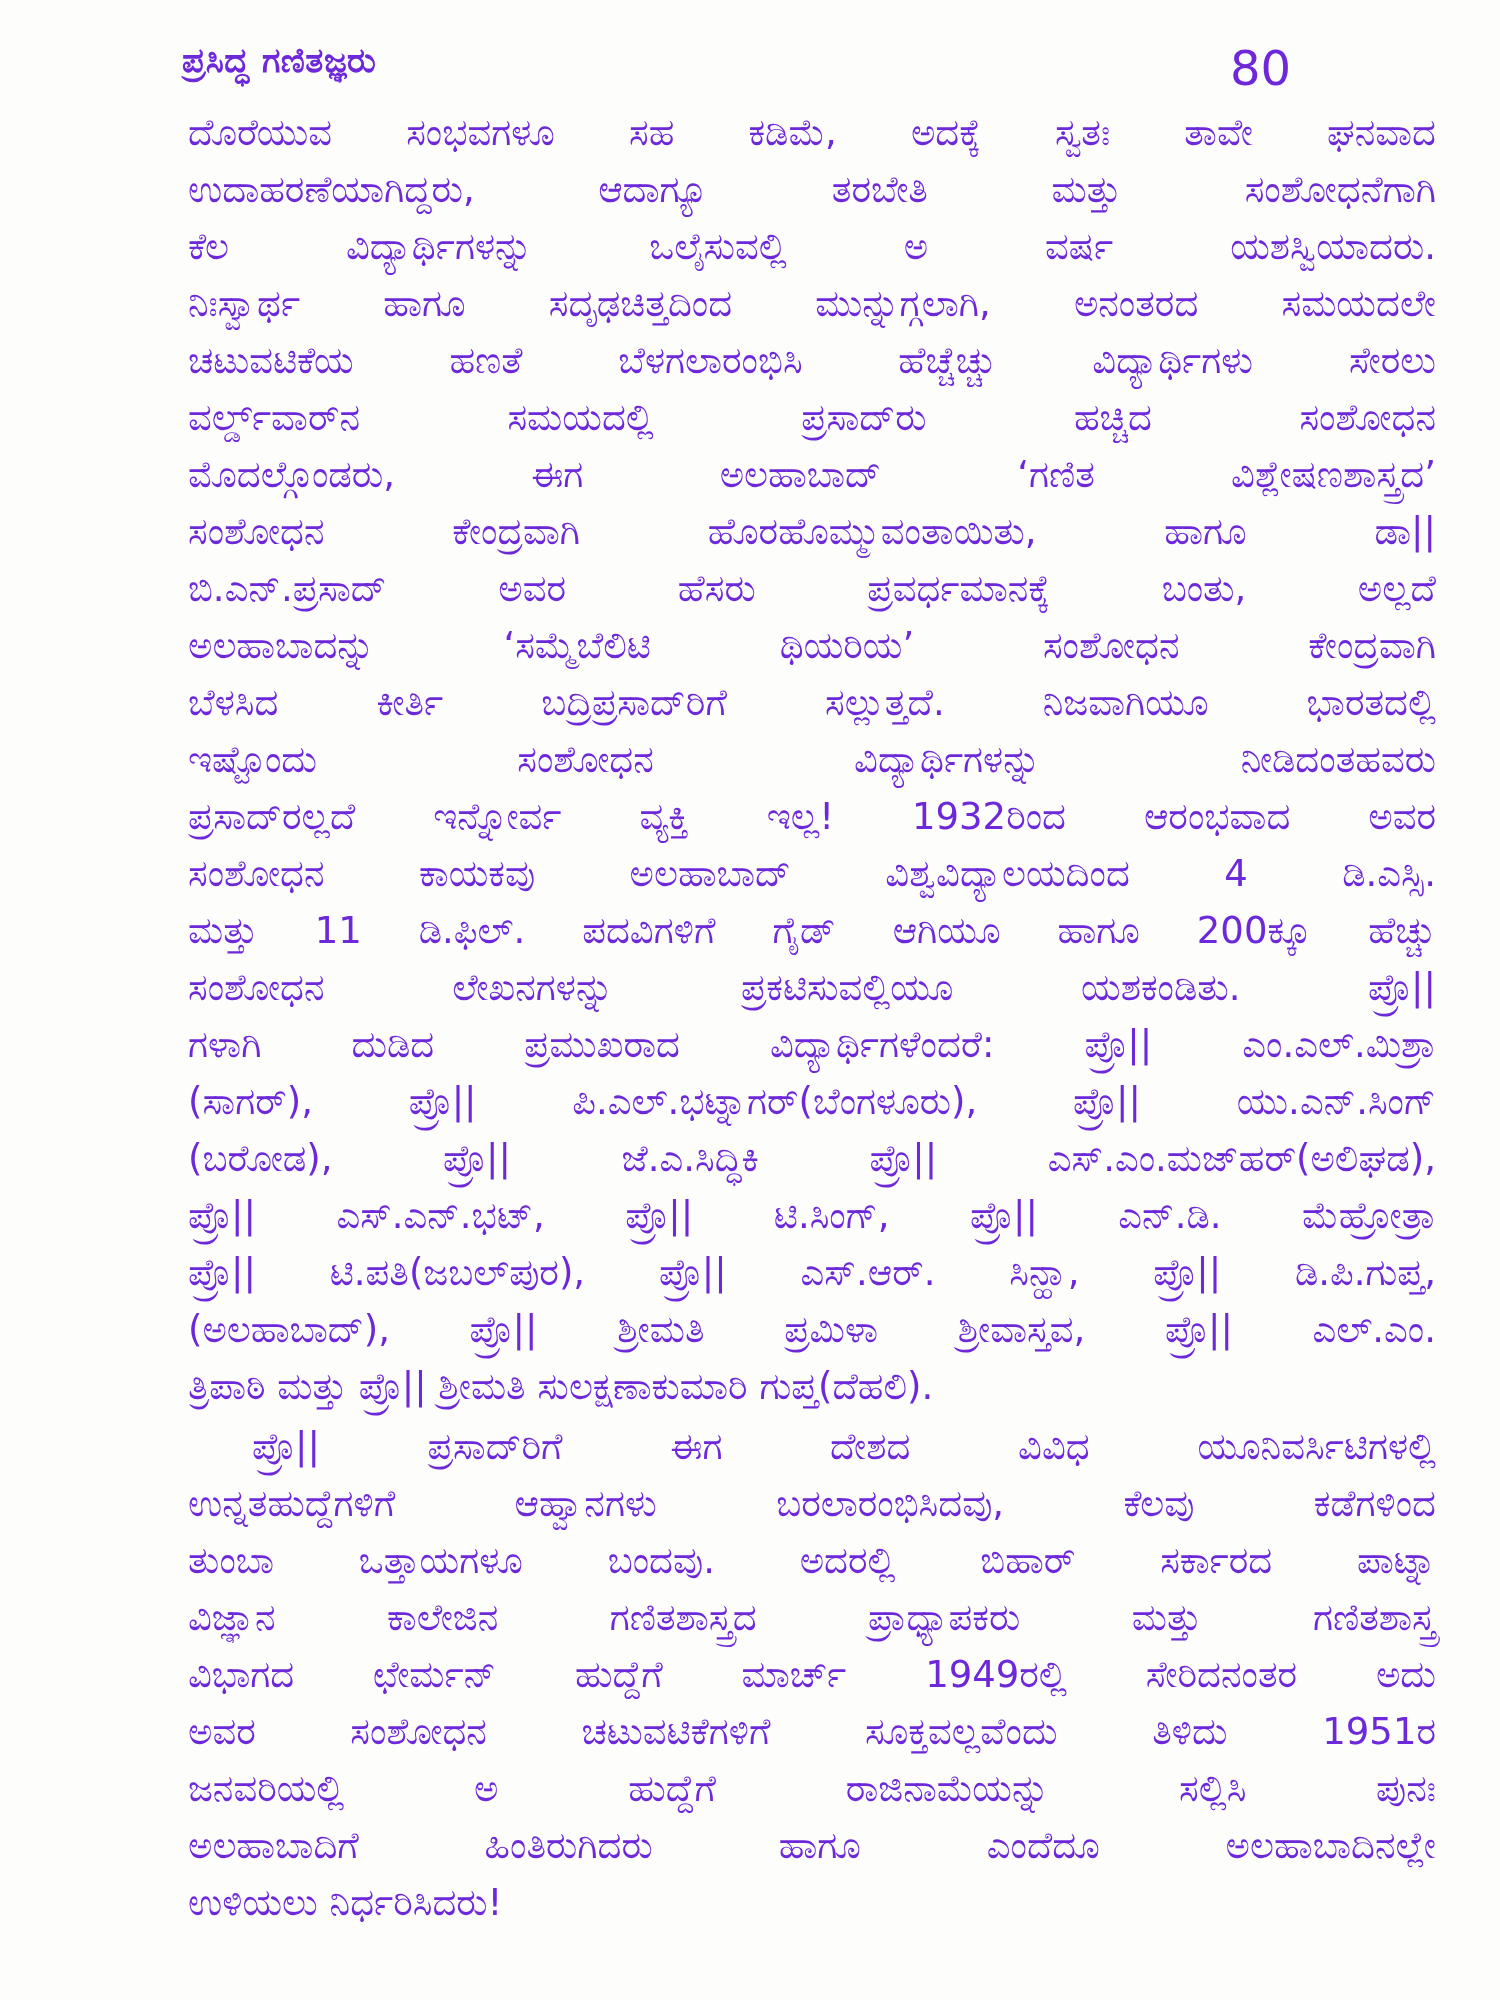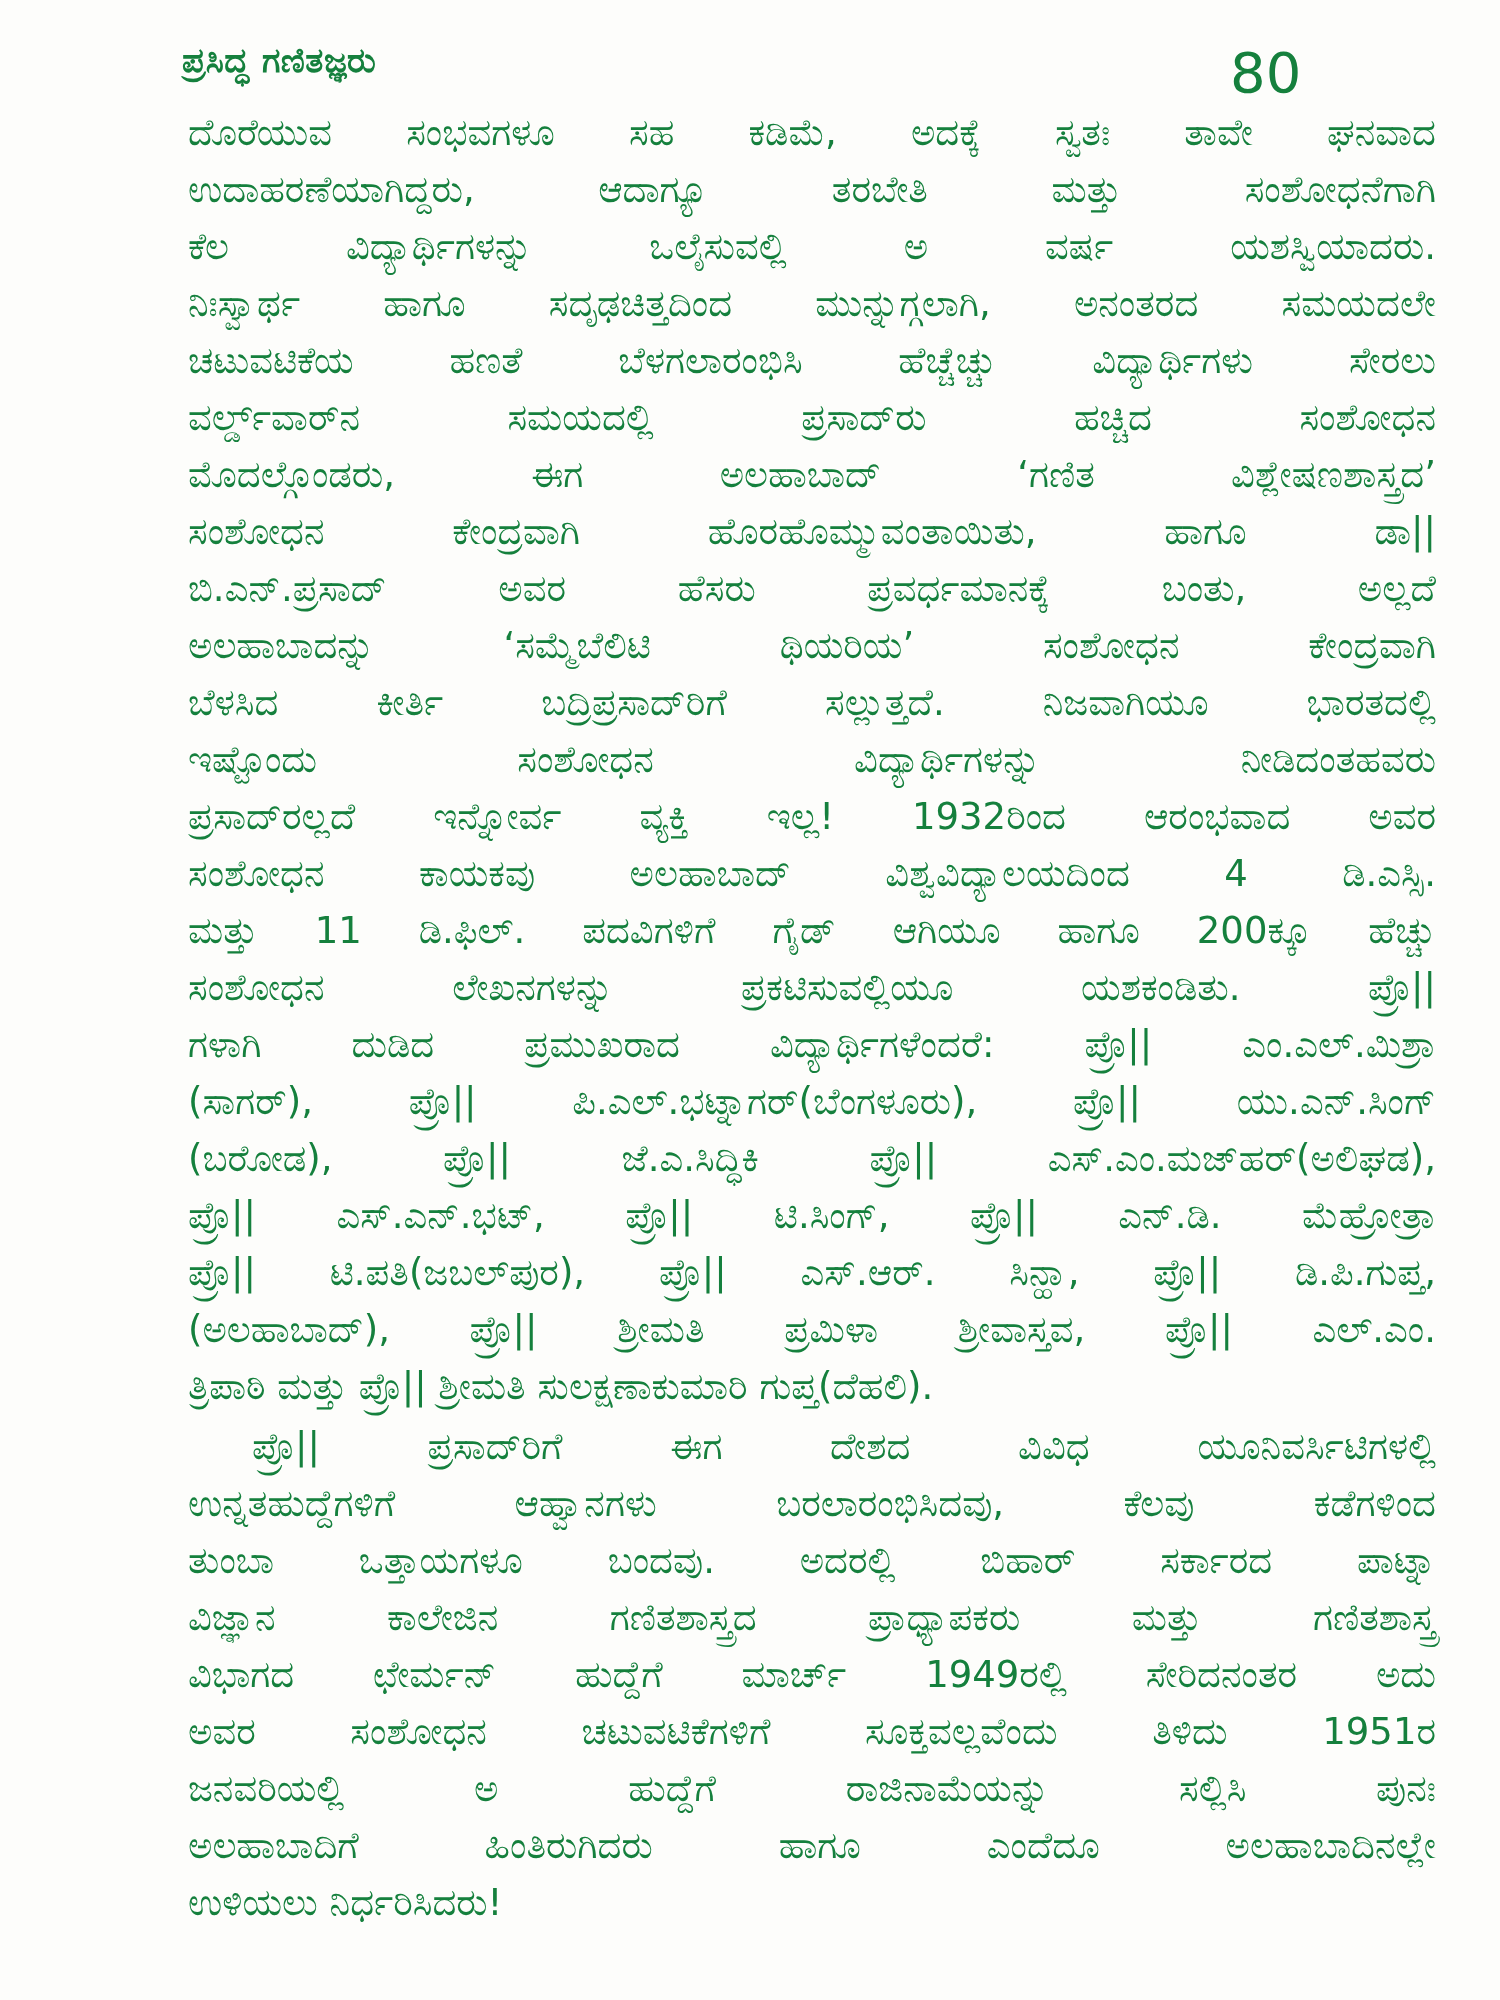--- a/index.html
+++ b/index.html
@@ -6,38 +6,38 @@
     margin: 0;
     padding: 0;
     background: #e8e8e6;
   }
   .page {
     position: relative;
     width: 1500px;
     height: 2000px;
     margin: 0 auto;
     background: #fdfdfb;
-    color: #15803d;
+    color: #6d28d9;
     font-family: "DejaVu Sans", "Liberation Sans", sans-serif;
     overflow: hidden;
   }
   .running-header {
     position: absolute;
     left: 182px;
     top: 40px;
     font-size: 34px;
     font-weight: bold;
     letter-spacing: 0.5px;
     white-space: nowrap;
   }
   .page-number {
     position: absolute;
     left: 1230px;
     top: 40px;
-    font-size: 56px;
+    font-size: 48px;
     font-weight: 500;
     white-space: nowrap;
   }
   .text-block {
     position: absolute;
     left: 158px;
     top: 104px;
     width: 1248px;
     margin-left: 30px;
   }

